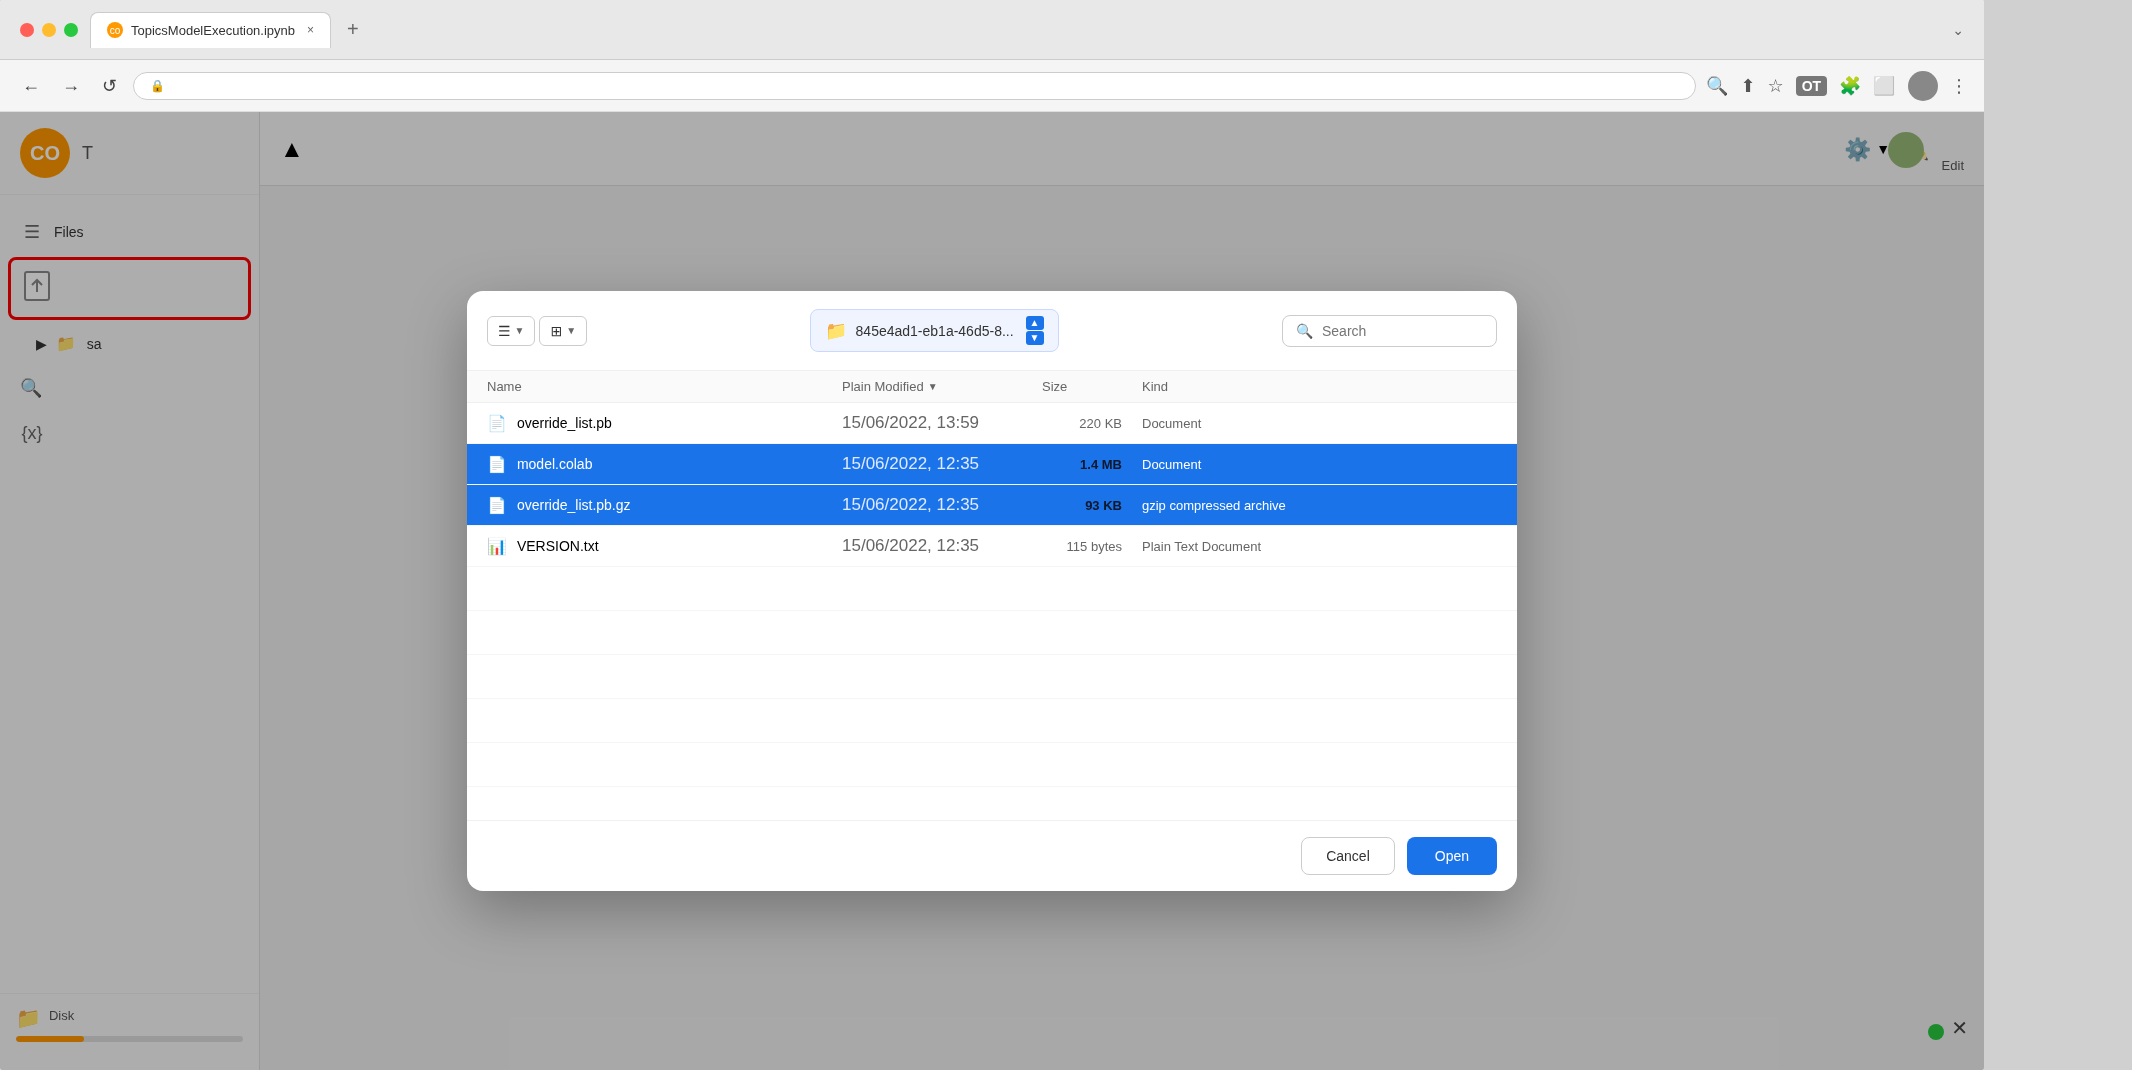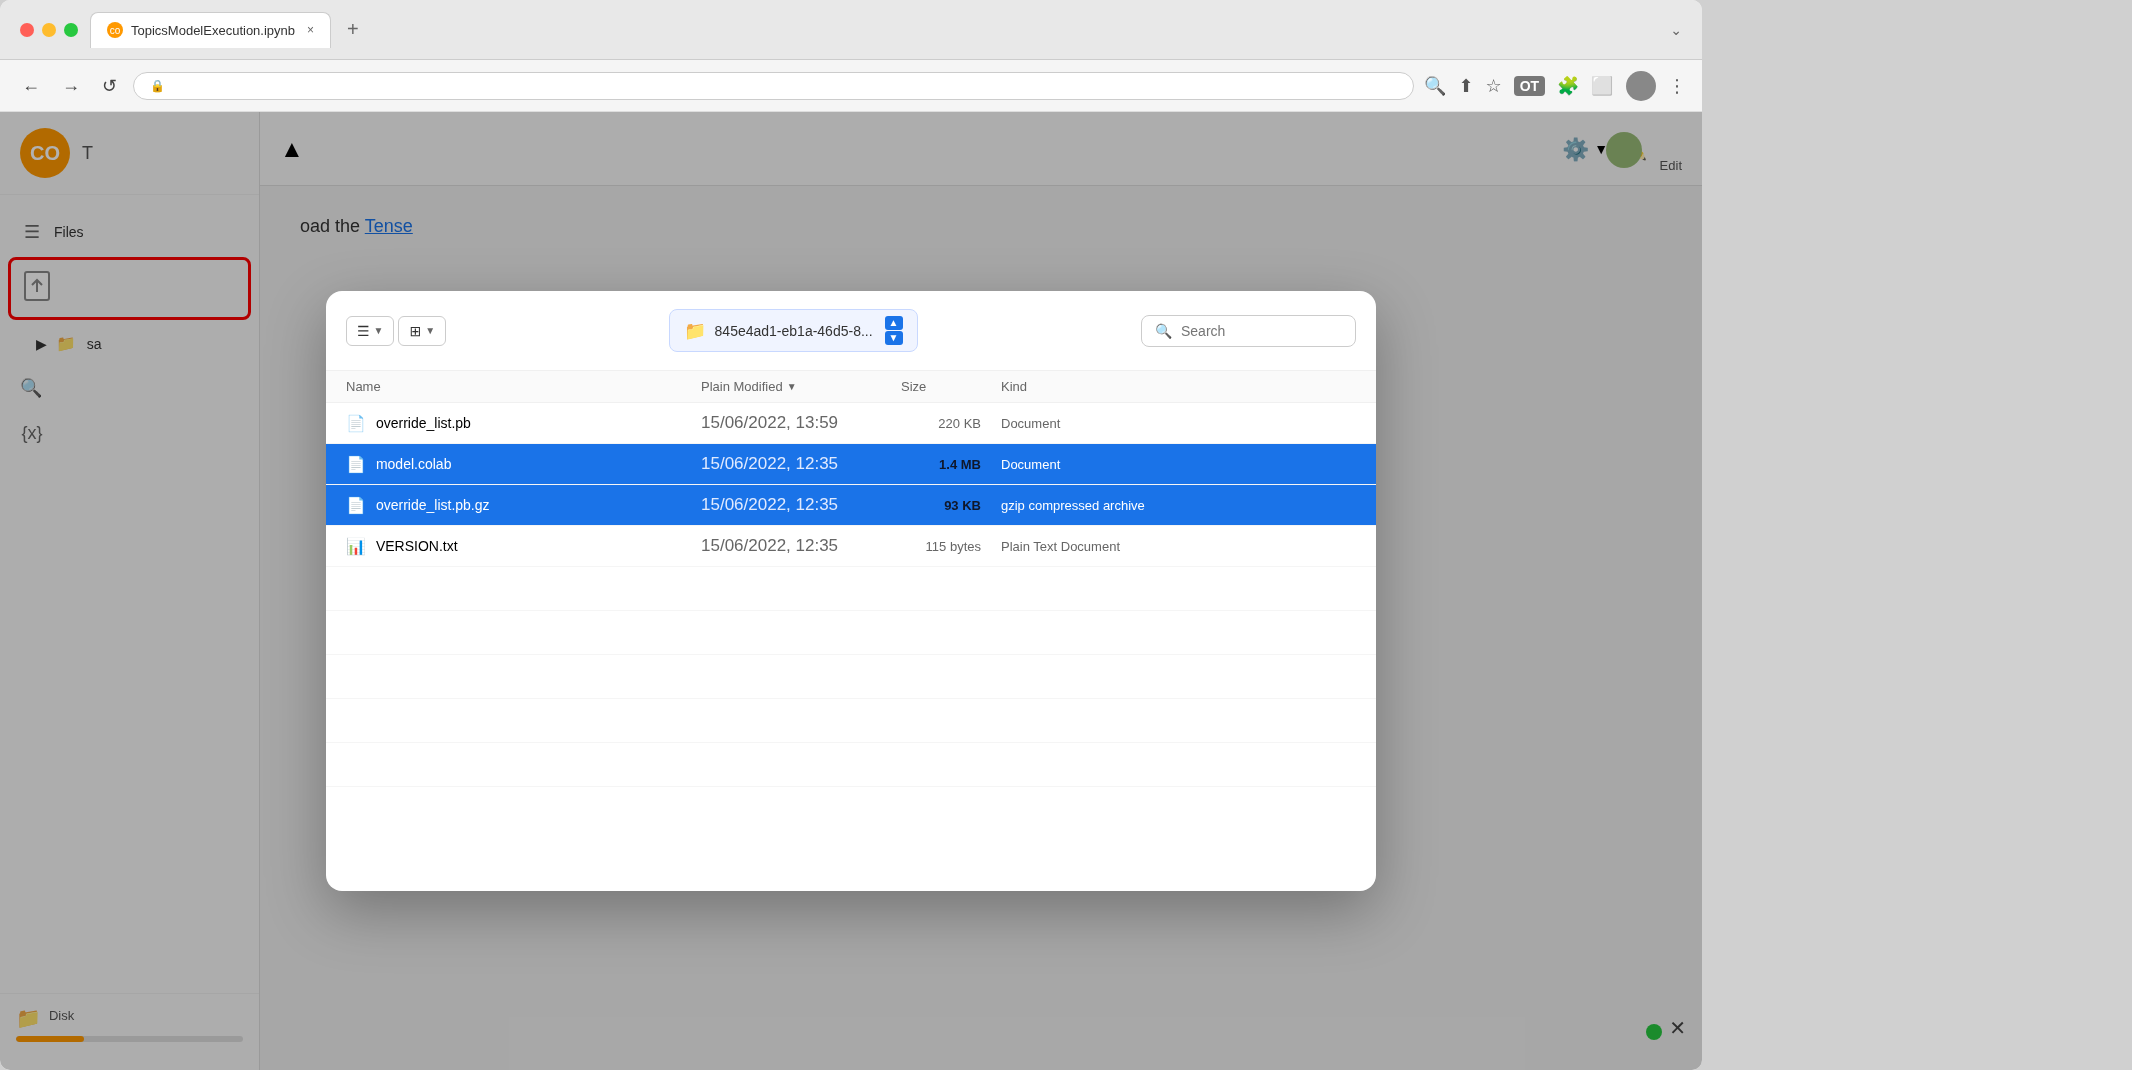--- a/index.html
+++ b/index.html
@@ -8,24 +8,24 @@
       width: 2132px;
       height: 1070px;
       background: #d0d0d0;
       font-family: -apple-system, BlinkMacSystemFont, "Segoe UI", sans-serif;
       overflow: hidden;
       position: relative;
     }
 
     
     .browser-window {
-      width: 1702px;
+      width: 1984px;
       height: 1070px;
       background: #f0f0f0;
-      border-radius: 10px;
+      border-radius: 2px;
       overflow: hidden;
       display: flex;
       flex-direction: column;
     }
 
     .browser-titlebar {
       background: #e8e8e8;
       height: 60px;
       display: flex;
       align-items: center;
@@ -641,24 +641,20 @@
         <div class="colab-title-area">
           <span class="drive-icon">▲</span>
         </div>
         <div class="colab-actions">
           <span style="font-size:14px;">▼</span>
           <span style="font-size:22px;">✏️</span>
           <span style="font-size:13px;color:#555;margin-top:34px;">Edit</span>
         </div>
       </div>
       <div class="colab-content">
-        <div>
-          <span>oad the</span>
-          <span class="link-text">Tense</span>
-        </div>
       </div>
 
       <div style="position:absolute;right:60px;top:20px;display:flex;align-items:center;gap:16px;">
         <span class="gear-icon-colab">⚙️</span>
         <div class="avatar-circle" style="background:#9b7;"></div>
       </div>
 
       <div class="status-dot"></div>
       <span class="close-x">✕</span>
     </div>
@@ -749,18 +745,22 @@
       <span class="file-size">115 bytes</span>
       <span class="file-kind">Plain Text Document</span>
     </div>
             <div class="empty-row"></div>
             <div class="empty-row"></div>
             <div class="empty-row"></div>
             <div class="empty-row"></div>
             <div class="empty-row"></div>
           </div>
 
+        <div class="modal-footer">
+          <button class="btn-cancel">Cancel</button>
+          <button class="btn-open">Open</button>
+        </div>
 
       </div>
     </div>
 
   </div>
 </div>
 
 </body></html>

